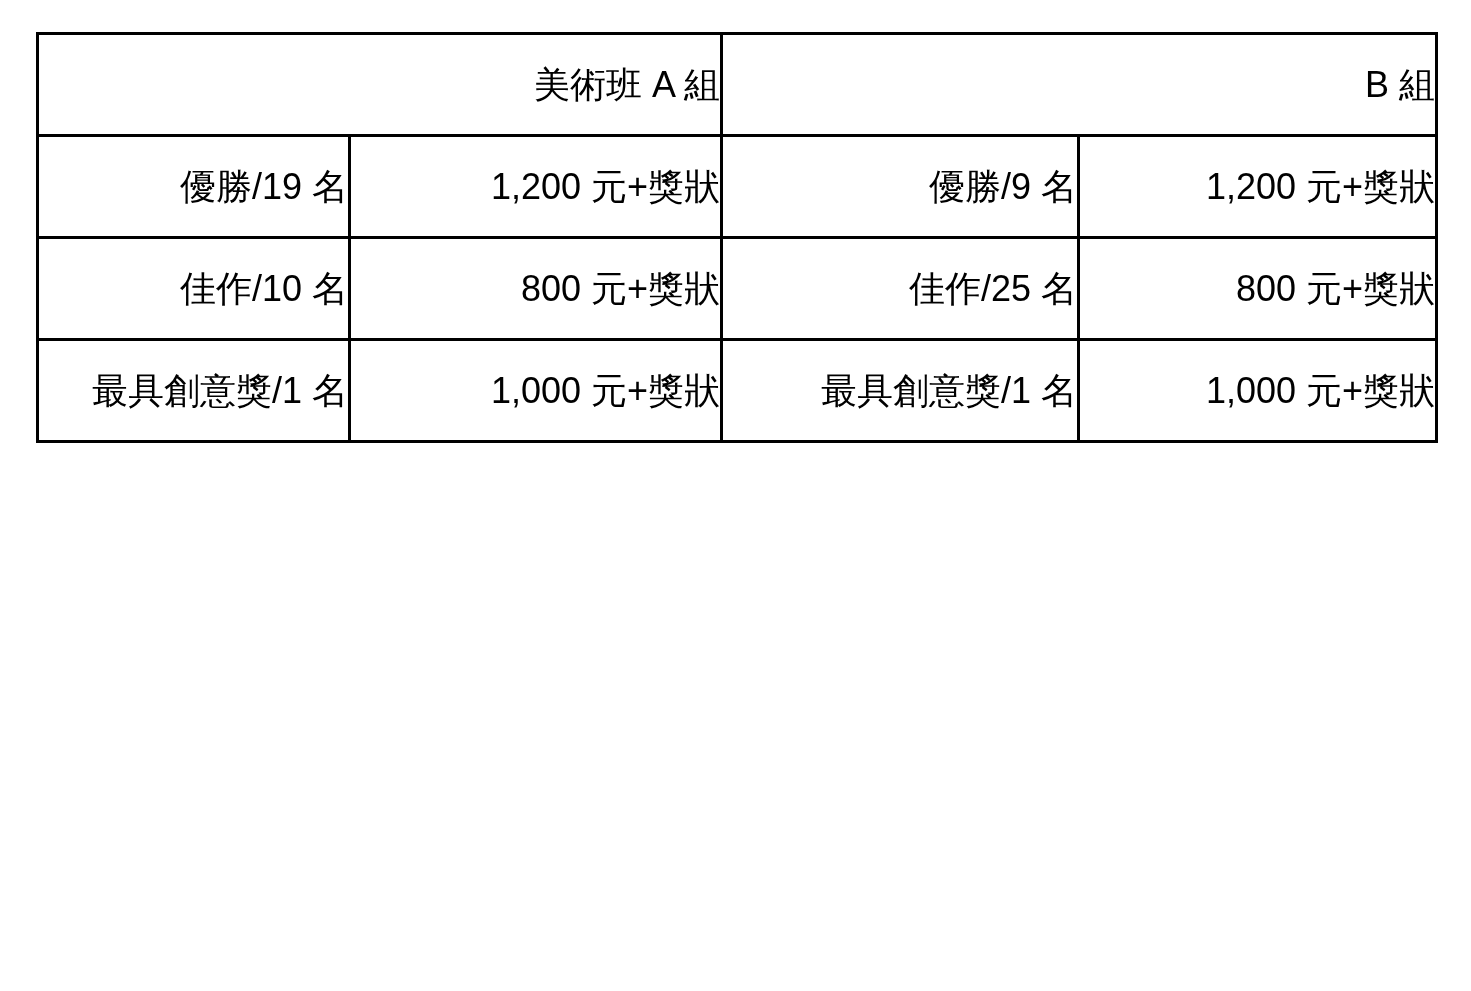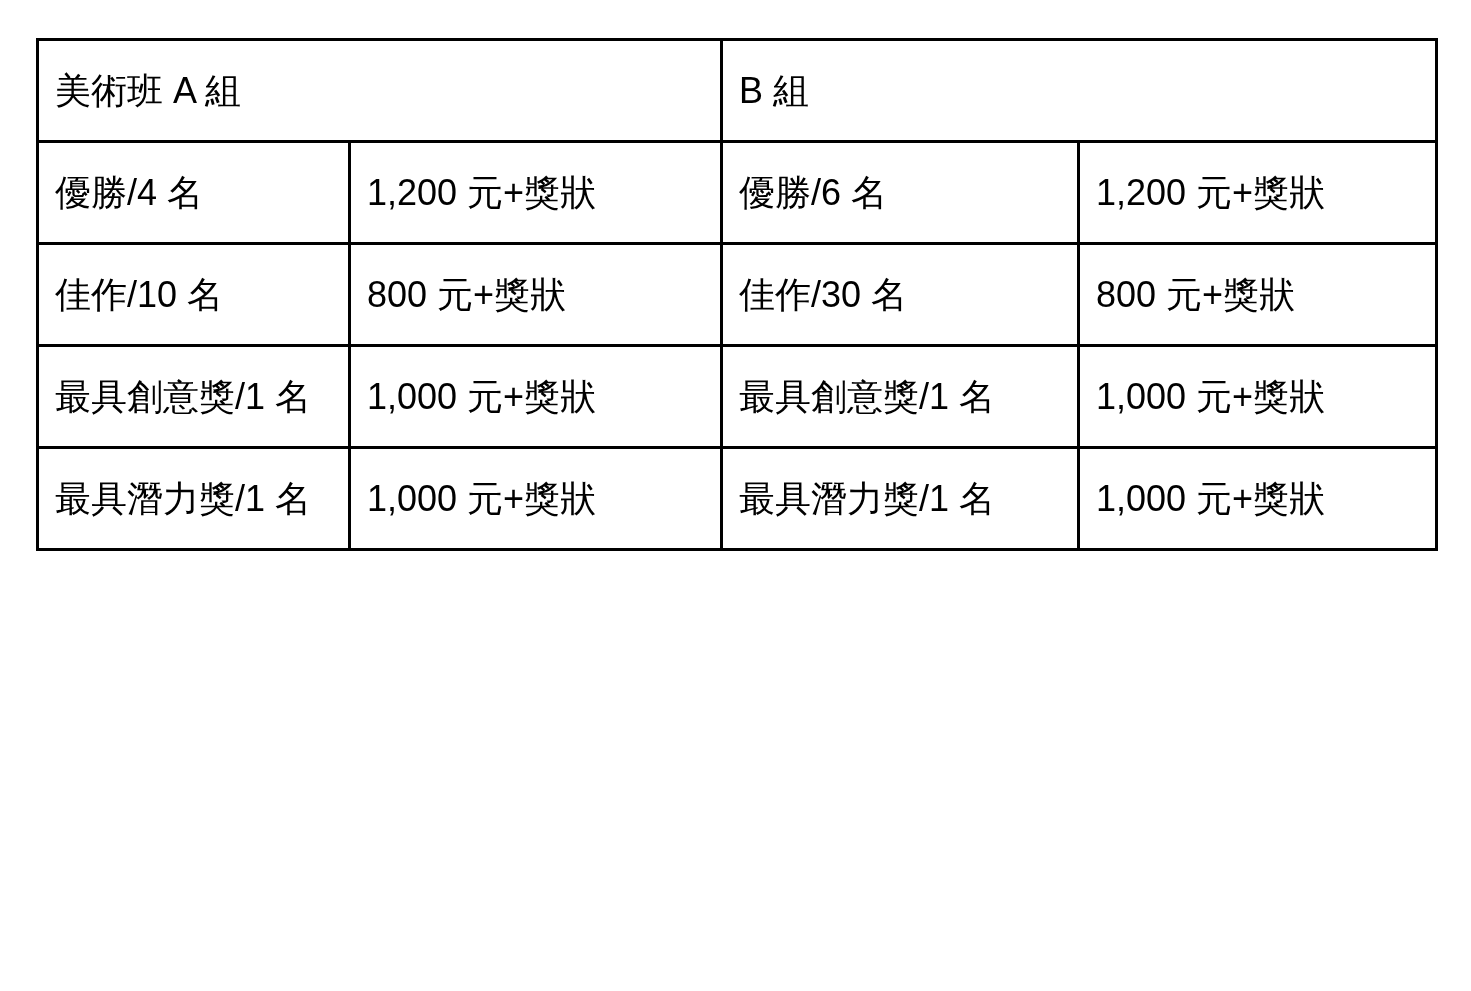--- a/index.html
+++ b/index.html
@@ -13,24 +13,25 @@
   }
   .page {
     position: relative;
     width: 1471px;
     height: 991px;
     background: #ffffff;
   }
   table.prize-table {
     position: absolute;
     left: 36px;
-    top: 38px;
+    top: 32px;
     width: 1399px;
     border-collapse: collapse;
     table-layout: fixed;
+    text-align: right;
   }
   table.prize-table td {
     border: 3px solid #000000;
     height: 99px;
     padding: 0 0 0 16px;
     vertical-align: middle;
     font-size: 36px;
     color: #000000;
     line-height: 1.15;
     white-space: nowrap;
@@ -51,38 +52,32 @@
         <col class="c2">
         <col class="c3">
         <col class="c4">
     </colgroup>
     <tbody>
       <tr>
         <td colspan="2">美術班 A 組</td>
         <td colspan="2">B 組</td>
       </tr>
       <tr>
-        <td>優勝/4 名</td>
+        <td>優勝/19 名</td>
         <td>1,200 元+獎狀</td>
-        <td>優勝/6 名</td>
+        <td>優勝/9 名</td>
         <td>1,200 元+獎狀</td>
       </tr>
       <tr>
         <td>佳作/10 名</td>
         <td>800 元+獎狀</td>
-        <td>佳作/30 名</td>
+        <td>佳作/25 名</td>
         <td>800 元+獎狀</td>
       </tr>
       <tr>
         <td>最具創意獎/1 名</td>
         <td>1,000 元+獎狀</td>
         <td>最具創意獎/1 名</td>
         <td>1,000 元+獎狀</td>
       </tr>
-      <tr>
-        <td>最具潛力獎/1 名</td>
-        <td>1,000 元+獎狀</td>
-        <td>最具潛力獎/1 名</td>
-        <td>1,000 元+獎狀</td>
-      </tr>
     </tbody>
   </table>
 </div>
 
 </body></html>

